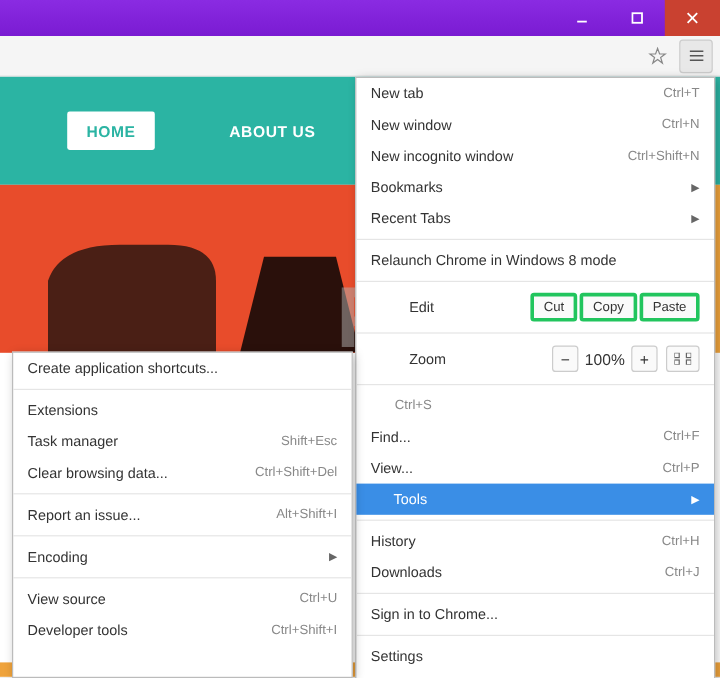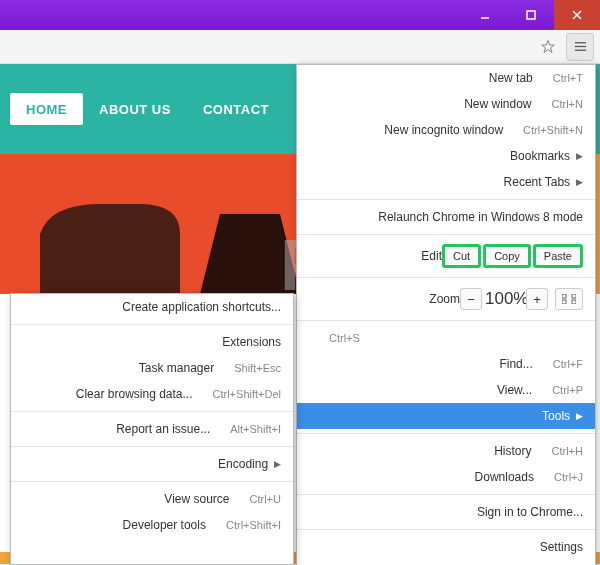--- a/index.html
+++ b/index.html
@@ -6,41 +6,41 @@
 body { width:600px; height:565px; background:#f0f0f0; position:relative; overflow:hidden; }
 .titlebar { height:30px; background:linear-gradient(to bottom,#8a2be2,#7a1bd2); display:flex; justify-content:flex-end; align-items:center; }
 .tb-btn { width:46px; height:30px; display:flex; align-items:center; justify-content:center; color:#fff; font-size:12px; }
 .tb-btn.close { background:#c94130; }
 .tb-btn svg { width:10px; height:10px; }
 .toolbar { height:34px; background:#f5f5f5; border-bottom:1px solid #ddd; display:flex; justify-content:flex-end; align-items:center; padding-right:6px; gap:4px; }
 .tool-icon { width:28px; height:28px; display:flex; align-items:center; justify-content:center; border-radius:3px; }
 .tool-icon.pressed { background:#e8e8e8; border:1px solid #ccc; }
 .page { position:relative; height:500px; background:#fff; }
 .nav { height:90px; background:#2bb4a3; display:flex; align-items:center; padding-left:10px; gap:0; }
-.nav-item { height:32px; padding:0 16px; display:flex; align-items:center; color:#fff; font-size:13px; font-weight:600; letter-spacing:0.5px; }
+.nav-item { height:32px; padding:0 16px; display:flex; align-items:center; color:#fff; font-size:13px; font-weight:600; letter-spacing:0.5px;margin-left:46px; }
 .nav-item.active { background:#fff; color:#2bb4a3; border-radius:2px; }
 .hero { height:140px; background:linear-gradient(to right,#e84c2b 0%,#e84c2b 55%,#efa33c 55%,#efa33c 100%); position:relative; overflow:hidden; }
 .watermark { position:absolute; top:160px; left:280px; font-size:72px; font-weight:700; color:rgba(180,180,180,0.5); letter-spacing:-2px; }
 .watermark .dot { color:rgba(200,80,60,0.5); }
 .menu { position:absolute; background:#fff; border:1px solid #bbb; box-shadow:2px 2px 8px rgba(0,0,0,0.25); font-size:12px; color:#333; }
 .menu.main { top:64px; left:296px; width:300px; }
 .menu.sub { top:293px; left:10px; width:284px; }
 .mi { height:26px; display:flex; align-items:center; padding:0 12px; position:relative; }
-.mi.tall { height:34px; }
+.mi.tall { height:34px;margin-left:32px; }
 .mi.hl { background:#3a8ee6; color:#fff;padding-left:31px; }
-.mi .lbl { flex:1;text-align:right; }
+.mi .lbl { flex:1; }
 .mi .sc { color:#888; font-size:11px;padding-left:20px; }
 .mi .arrow { font-size:9px; color:#666; margin-left:6px; }
 .mi.hl .arrow { color:#fff; }
 .sep { height:1px; background:#e5e5e5; margin:4px 0; }
 .edit-row { display:flex; gap:2px; }
 .edit-btn { padding:3px 8px; border:3px solid #22c55e; border-radius:3px; font-size:11px; background:#fafafa; }
 .zoom-row { display:flex; align-items:center; gap:3px; }
 .zoom-btn { width:22px; height:22px; border:1px solid #ccc; border-radius:3px; display:flex; align-items:center; justify-content:center; font-size:13px; background:#fafafa; }
-.zoom-val { width:38px; text-align:left; font-size:17px; }
+.zoom-val { width:38px; text-align:center; font-size:13px; }
 .zoom-full { width:28px; height:22px; border:1px solid #ccc; border-radius:3px; display:flex; align-items:center; justify-content:center; margin-left:4px; background:#fafafa; }
 .footer { position:absolute; bottom:0; left:0; right:0; height:12px; background:#efa33c; }
 .footer-arrow { position:absolute; right:4px; bottom:2px; font-size:9px; color:#555; }
 </style>
 </head>
 <body>
 
 <div class="titlebar">
   <div class="tb-btn">
       <svg viewBox="0 0 10 10">

